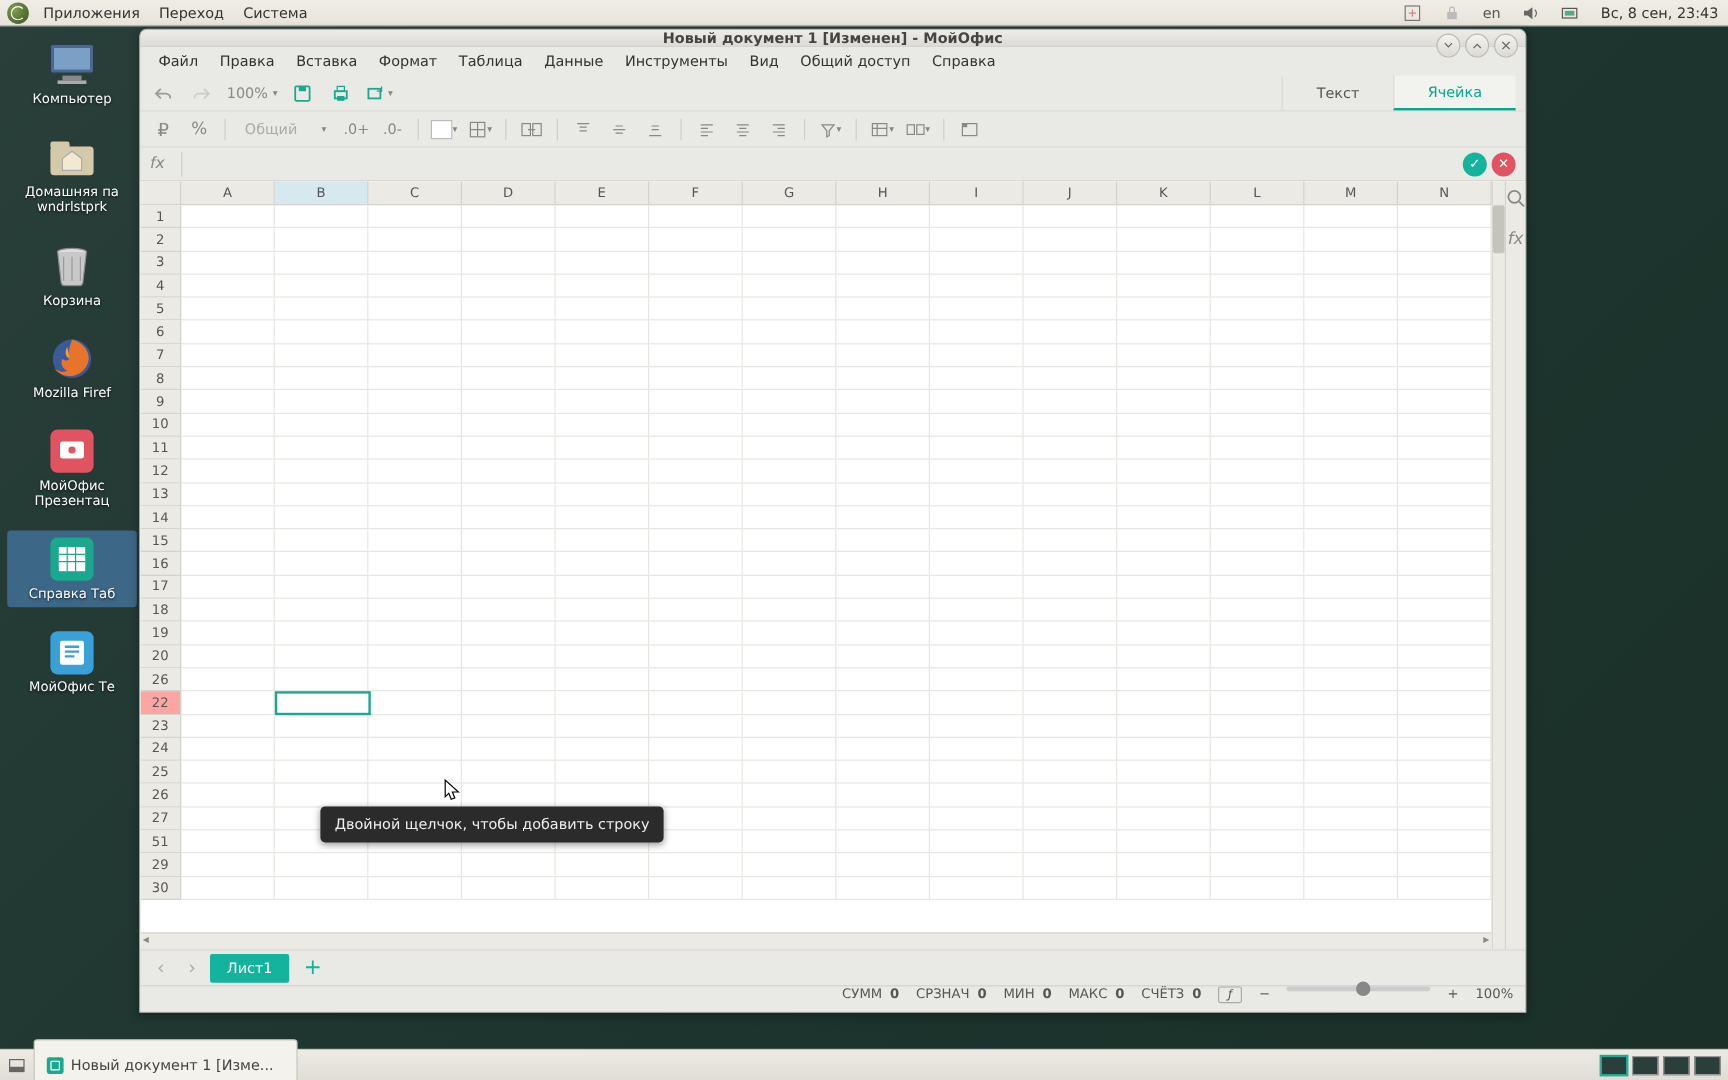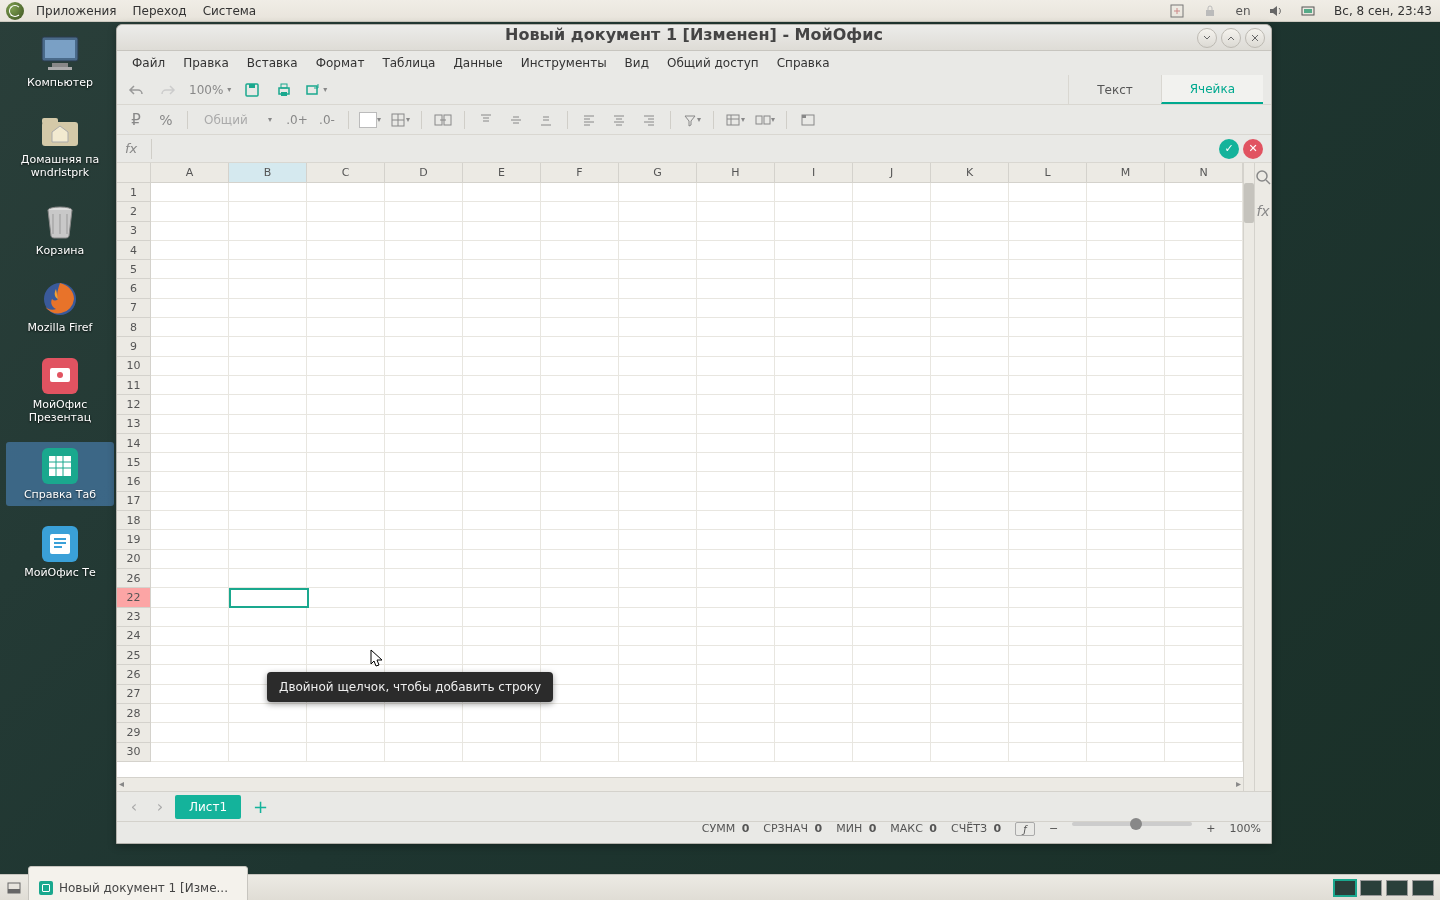--- a/index.html
+++ b/index.html
@@ -17,21 +17,21 @@
 
 
 .desktop-icons { position: absolute; top: 30px; left: 6px; width: 108px; display: flex; flex-direction: column; gap: 14px; }
 .dicon { display: flex; flex-direction: column; align-items: center; text-align: center; color: #fff; font-size: 11px; text-shadow: 0 1px 2px rgba(0,0,0,.8); cursor: pointer; padding: 4px 2px; border-radius: 3px; }
 .dicon.selected { background: rgba(80,140,200,.55); }
 .dicon .glyph { width: 48px; height: 40px; margin-bottom: 2px; display: flex; align-items: center; justify-content: center; }
 .dicon .label { line-height: 1.2; white-space: pre-line; }
 
 
 .app-window { position: absolute; top: 24px; left: 116px; width: 1156px; height: 820px; background: #e9e9e6; border: 1px solid #b5b3ad; border-radius: 6px 6px 0 0; box-shadow: 0 2px 8px rgba(0,0,0,.3); display: flex; flex-direction: column; }
-.titlebar { height: 26px; background: linear-gradient(#ececea, #dedcd6); border-bottom: 1px solid #c7c5bf; display: flex; justify-content: center; position: relative; font-size: 16px; font-weight: bold; color: #444; border-radius: 6px 6px 0 0; }
+.titlebar { height: 14px; background: linear-gradient(#ececea, #dedcd6); border-bottom: 1px solid #c7c5bf; display: flex; align-items: center; justify-content: center; position: relative; font-size: 12px; font-weight: bold; color: #444; border-radius: 6px 6px 0 0; }
 .titlebar .win-controls { position: absolute; right: 6px; top: 3px; display: flex; gap: 4px; }
 .titlebar .win-btn { width: 20px; height: 20px; border-radius: 50%; background: linear-gradient(#f5f3ee, #dcdad4); border: 1px solid #bdbab3; display: flex; align-items: center; justify-content: center; font-size: 10px; color: #666; cursor: pointer; }
 
 
 .menubar { height: 24px; background: #e9e9e6; display: flex; align-items: center; padding: 0 6px; font-size: 12px; color: #333; }
 .menubar .m { padding: 0 9px; cursor: pointer; }
 
 
 .tb1 { height: 30px; background: #e9e9e6; border-bottom: 1px solid #d9d7d1; display: flex; align-items: center; padding: 0 8px; gap: 10px; }
 .tb1 .ic, .tb2 .ic { width: 22px; height: 22px; display: flex; align-items: center; justify-content: center; color: #888; cursor: pointer; }
@@ -880,21 +880,21 @@
             <div class="cell"></div>
             <div class="cell"></div>
             <div class="cell"></div>
             <div class="cell"></div>
             <div class="cell"></div>
             <div class="cell"></div>
             <div class="cell"></div>
             <div class="cell"></div>
           </div>
           <div class="row">
-            <div class="rowh">28</div>
+            <div class="rowh">51</div>
             <div class="cell"></div>
             <div class="cell"></div>
             <div class="cell"></div>
             <div class="cell"></div>
             <div class="cell"></div>
             <div class="cell"></div>
             <div class="cell"></div>
             <div class="cell"></div>
             <div class="cell"></div>
             <div class="cell"></div>

